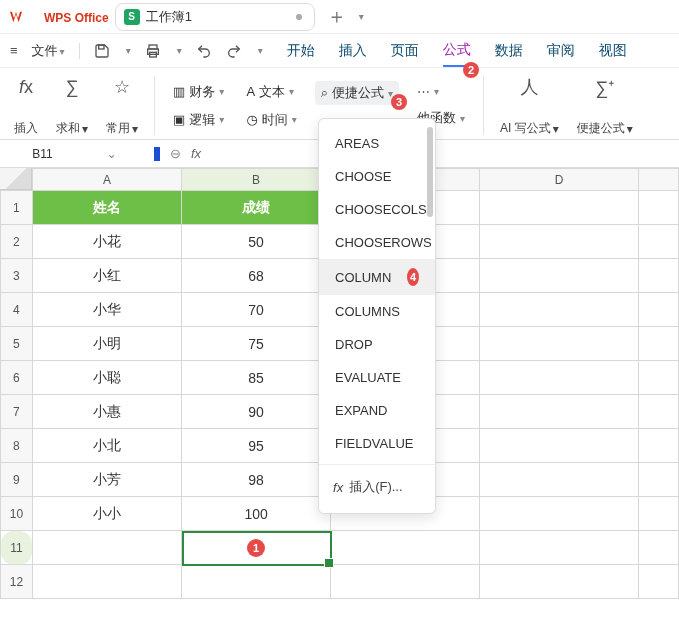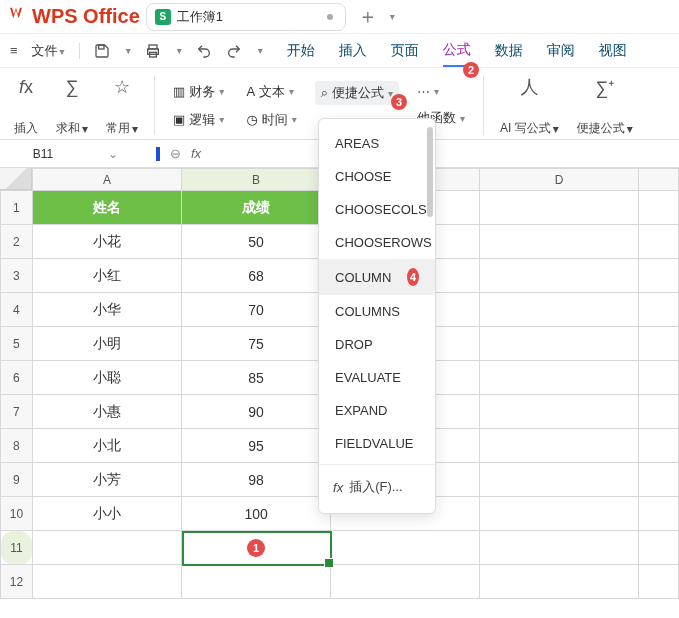--- a/index.html
+++ b/index.html
@@ -16,21 +16,21 @@
 
   
   .titlebar {
     height: 34px;
     display: flex;
     align-items: center;
     padding: 0 8px;
     gap: 6px;
     border-bottom: 1px solid #eee;
   }
-  .logo { color:#d9361c; font-weight:bold; font-size:20px; display:flex; align-items:flex-start; gap:8px;}
+  .logo { color:#d9361c; font-weight:bold; font-size:12px; display:flex; align-items:flex-end; gap:20px;}
   .logo svg{width:16px;height:16px;}
   .doc-tab {
     display:flex;align-items:center;gap:6px;
     border:1px solid #ddd; border-radius:8px;
     padding:4px 30px 4px 8px;
     font-size:13px;
     position:relative;
     min-width:200px;
   }
   .doc-tab .sheet-badge{
@@ -79,21 +79,21 @@
     width:16px;height:16px;border-radius:50%;font-size:11px;
     display:flex;align-items:center;justify-content:center;font-weight:bold;
     z-index:5;
   }
 
   
   .fx-row{
     height:28px;display:flex;align-items:center;border-bottom:1px solid #ddd;
   }
   .namebox{
-    width:160px;border-right:4px solid #1d4ed8;display:flex;align-items:center;justify-content:space-between;
+    width:160px;border-right:6px solid #1d4ed8;display:flex;align-items:center;justify-content:space-between;
     padding:0 8px;font-size:12px;
   }
   .namebox span{flex:1;text-align:center;}
   .fx-tools{display:flex;align-items:center;gap:10px;padding:0 10px;}
   .fx-label{font-style:italic;color:#666;}
 
   
   .grid-wrap{position:relative;}
   .sel-all{
     position:absolute;left:0;top:0;width:32px;height:22px;

